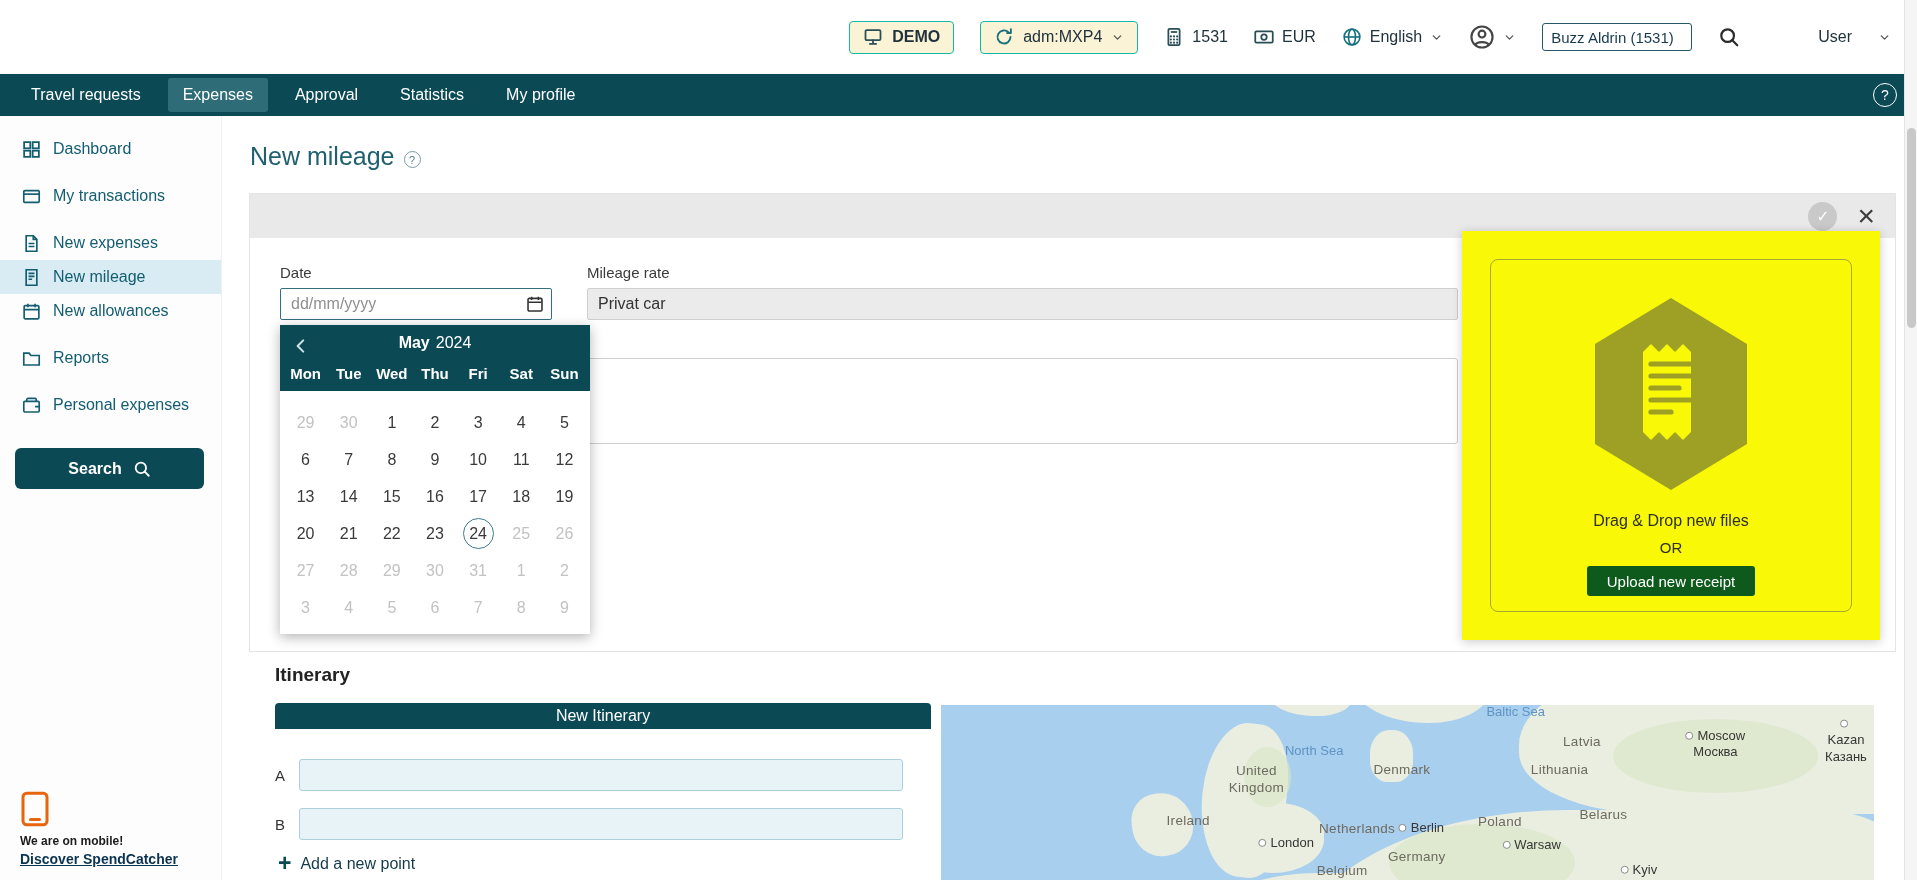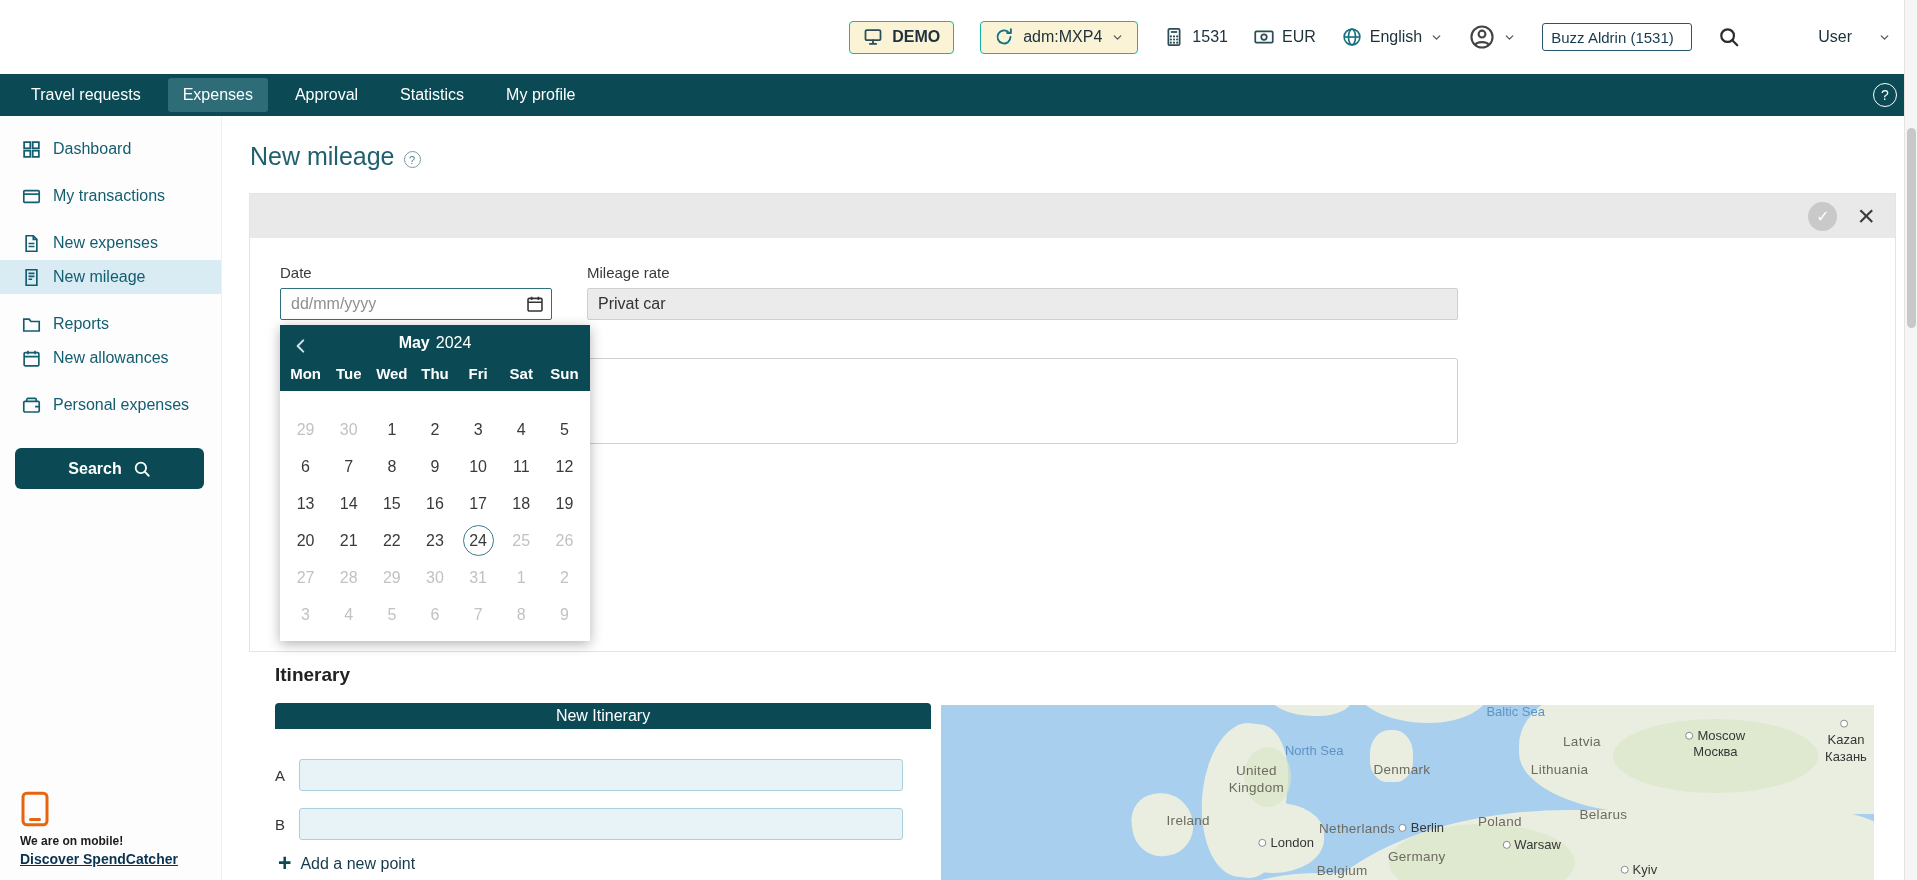--- a/index.html
+++ b/index.html
@@ -75,21 +75,21 @@
                  border-radius: 3px; background: #fff; resize: none; }
 
   
   .datepicker { position: absolute; left: 30px; top: 131px; width: 310px; background: #fff;
                 box-shadow: 0 3px 12px rgba(0,0,0,.3); z-index: 5; }
   .dp-header { background: #0b4a55; color: #fff; padding: 9px 0 7px; }
   .dp-month-row { display: flex; justify-content: center; position: relative; height: 24px; font-size: 16px; }
   .dp-prev { position: absolute; left: 12px; top: 3px; width: 18px; height: 18px; color: #cfe2e6; cursor: pointer; }
   .dp-month { font-weight: 700; margin-right: 6px; }
   .dp-weekdays { display: grid; grid-template-columns: repeat(7,1fr); padding: 7px 4px 2px; font-size: 15px; font-weight: 700; text-align: center; }
-  .dp-grid { display: grid; grid-template-columns: repeat(7,1fr); padding: 20px 4px 8px; }
+  .dp-grid { display: grid; grid-template-columns: repeat(7,1fr); padding: 13px 4px 8px; }
   .cal-cell { height: 37px; display: flex; align-items: center; justify-content: center; font-size: 16px; cursor: pointer; }
   .cal-day { width: 31px; height: 31px; display: flex; align-items: center; justify-content: center; border-radius: 50%; color: #3a3a3a; }
   .cal-day.muted { color: #c2c2c2; }
   .cal-day.selected { border: 1px solid #3d7b90; }
 
   
   .dropzone { position: absolute; left: 1212px; top: 37px; width: 418px; height: 409px; background: #f8f807;
               box-shadow: 0 2px 10px rgba(0,0,0,.2); z-index: 4; }
   .dz-inner { position: absolute; inset: 28px; border: 1px solid #a9a92f; border-radius: 8px;
               display: flex; flex-direction: column; align-items: center; }
@@ -343,31 +343,31 @@
             <use href="#expenses-icon"></use>
           </svg>
           <span>New expenses</span>
         </div>
         <div class="side-item active">
           <svg class="side-icon">
             <use href="#mileage-icon"></use>
           </svg>
           <span>New mileage</span>
         </div>
+        <div class="side-item">
+          <svg class="side-icon">
+            <use href="#allowances-icon"></use>
+          </svg>
+          <span>New allowances</span>
+        </div>
         <div class="side-item group">
           <svg class="side-icon">
             <use href="#reports-icon"></use>
           </svg>
           <span>Reports</span>
-        </div>
-        <div class="side-item">
-          <svg class="side-icon">
-            <use href="#allowances-icon"></use>
-          </svg>
-          <span>New allowances</span>
         </div>
         <div class="side-item group">
           <svg class="side-icon">
             <use href="#personal-icon"></use>
           </svg>
           <span>Personal expenses</span>
         </div>
       </div>
     <button class="search-btn">
       <span>Search</span>
@@ -555,20 +555,38 @@
             </div>
             <div class="cal-cell">
               <span class="cal-day muted">8</span>
             </div>
             <div class="cal-cell">
               <span class="cal-day muted">9</span>
             </div>
           </div>
       </div>
 
+      <div class="dropzone">
+        <div class="dz-inner">
+          <svg class="dz-icon" width="160" height="196" viewBox="0 0 80 98">
+            <polygon points="40,1 78,24 78,74 40,97 2,74 2,24" fill="#9da025"></polygon>
+            <path d="M26 28 l4 -4 4 4 4 -4 4 4 4 -4 4 4 v40 l-4 4 -4 -4 -4 4 -4 -4 -4 4 -4 -4 z" fill="#f8f807"></path>
+            <g stroke="#9da025" stroke-width="2.6" stroke-linecap="round">
+              <line x1="30" y1="34" x2="50" y2="34"></line>
+              <line x1="30" y1="40" x2="50" y2="40"></line>
+              <line x1="30" y1="46" x2="44" y2="46"></line>
+              <line x1="30" y1="52" x2="50" y2="52"></line>
+              <line x1="30" y1="58" x2="40" y2="58"></line>
+            </g>
+          </svg>
+          <div class="dz-text">Drag &amp; Drop new files</div>
+          <div class="dz-or">OR</div>
+          <button class="dz-btn">Upload new receipt</button>
+        </div>
+      </div>
     </section>
 
     <h2 class="itin-heading">Itinerary</h2>
     <div class="itin-tabs">
 
     <div class="itin-tab active">New Itinerary</div>
       </div>
     <div class="itin-points">
 
     <div class="itin-row">

